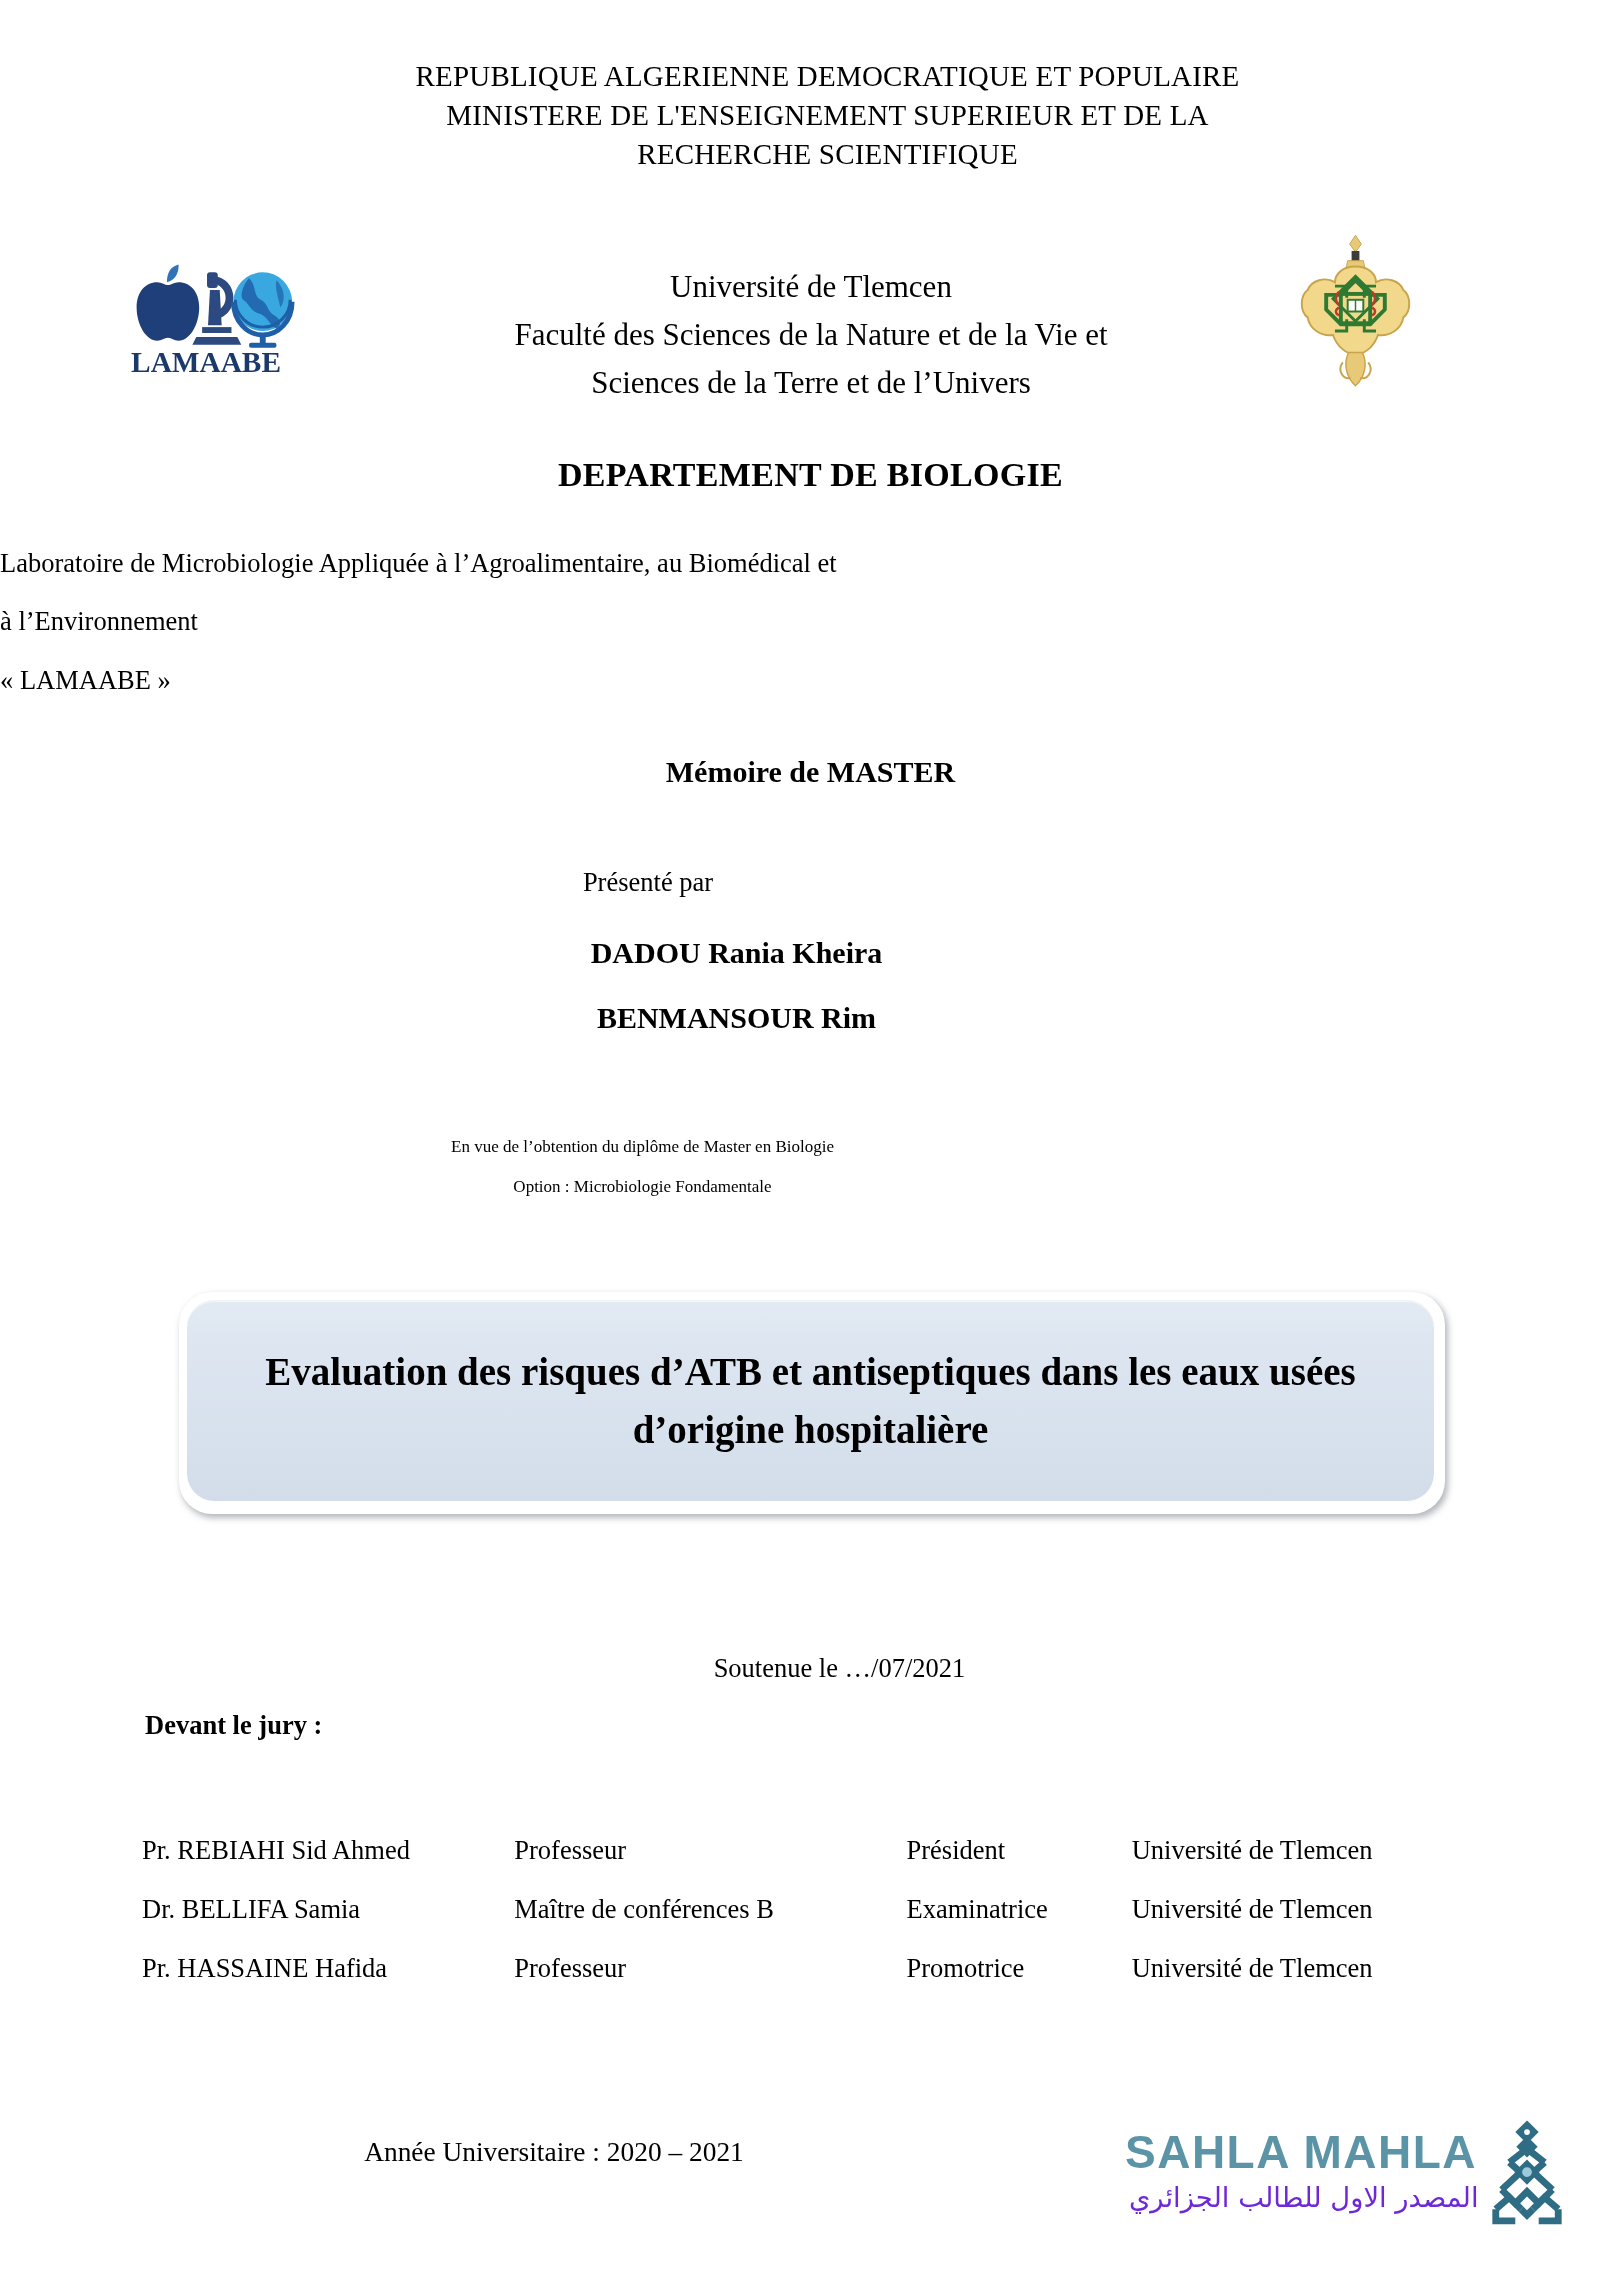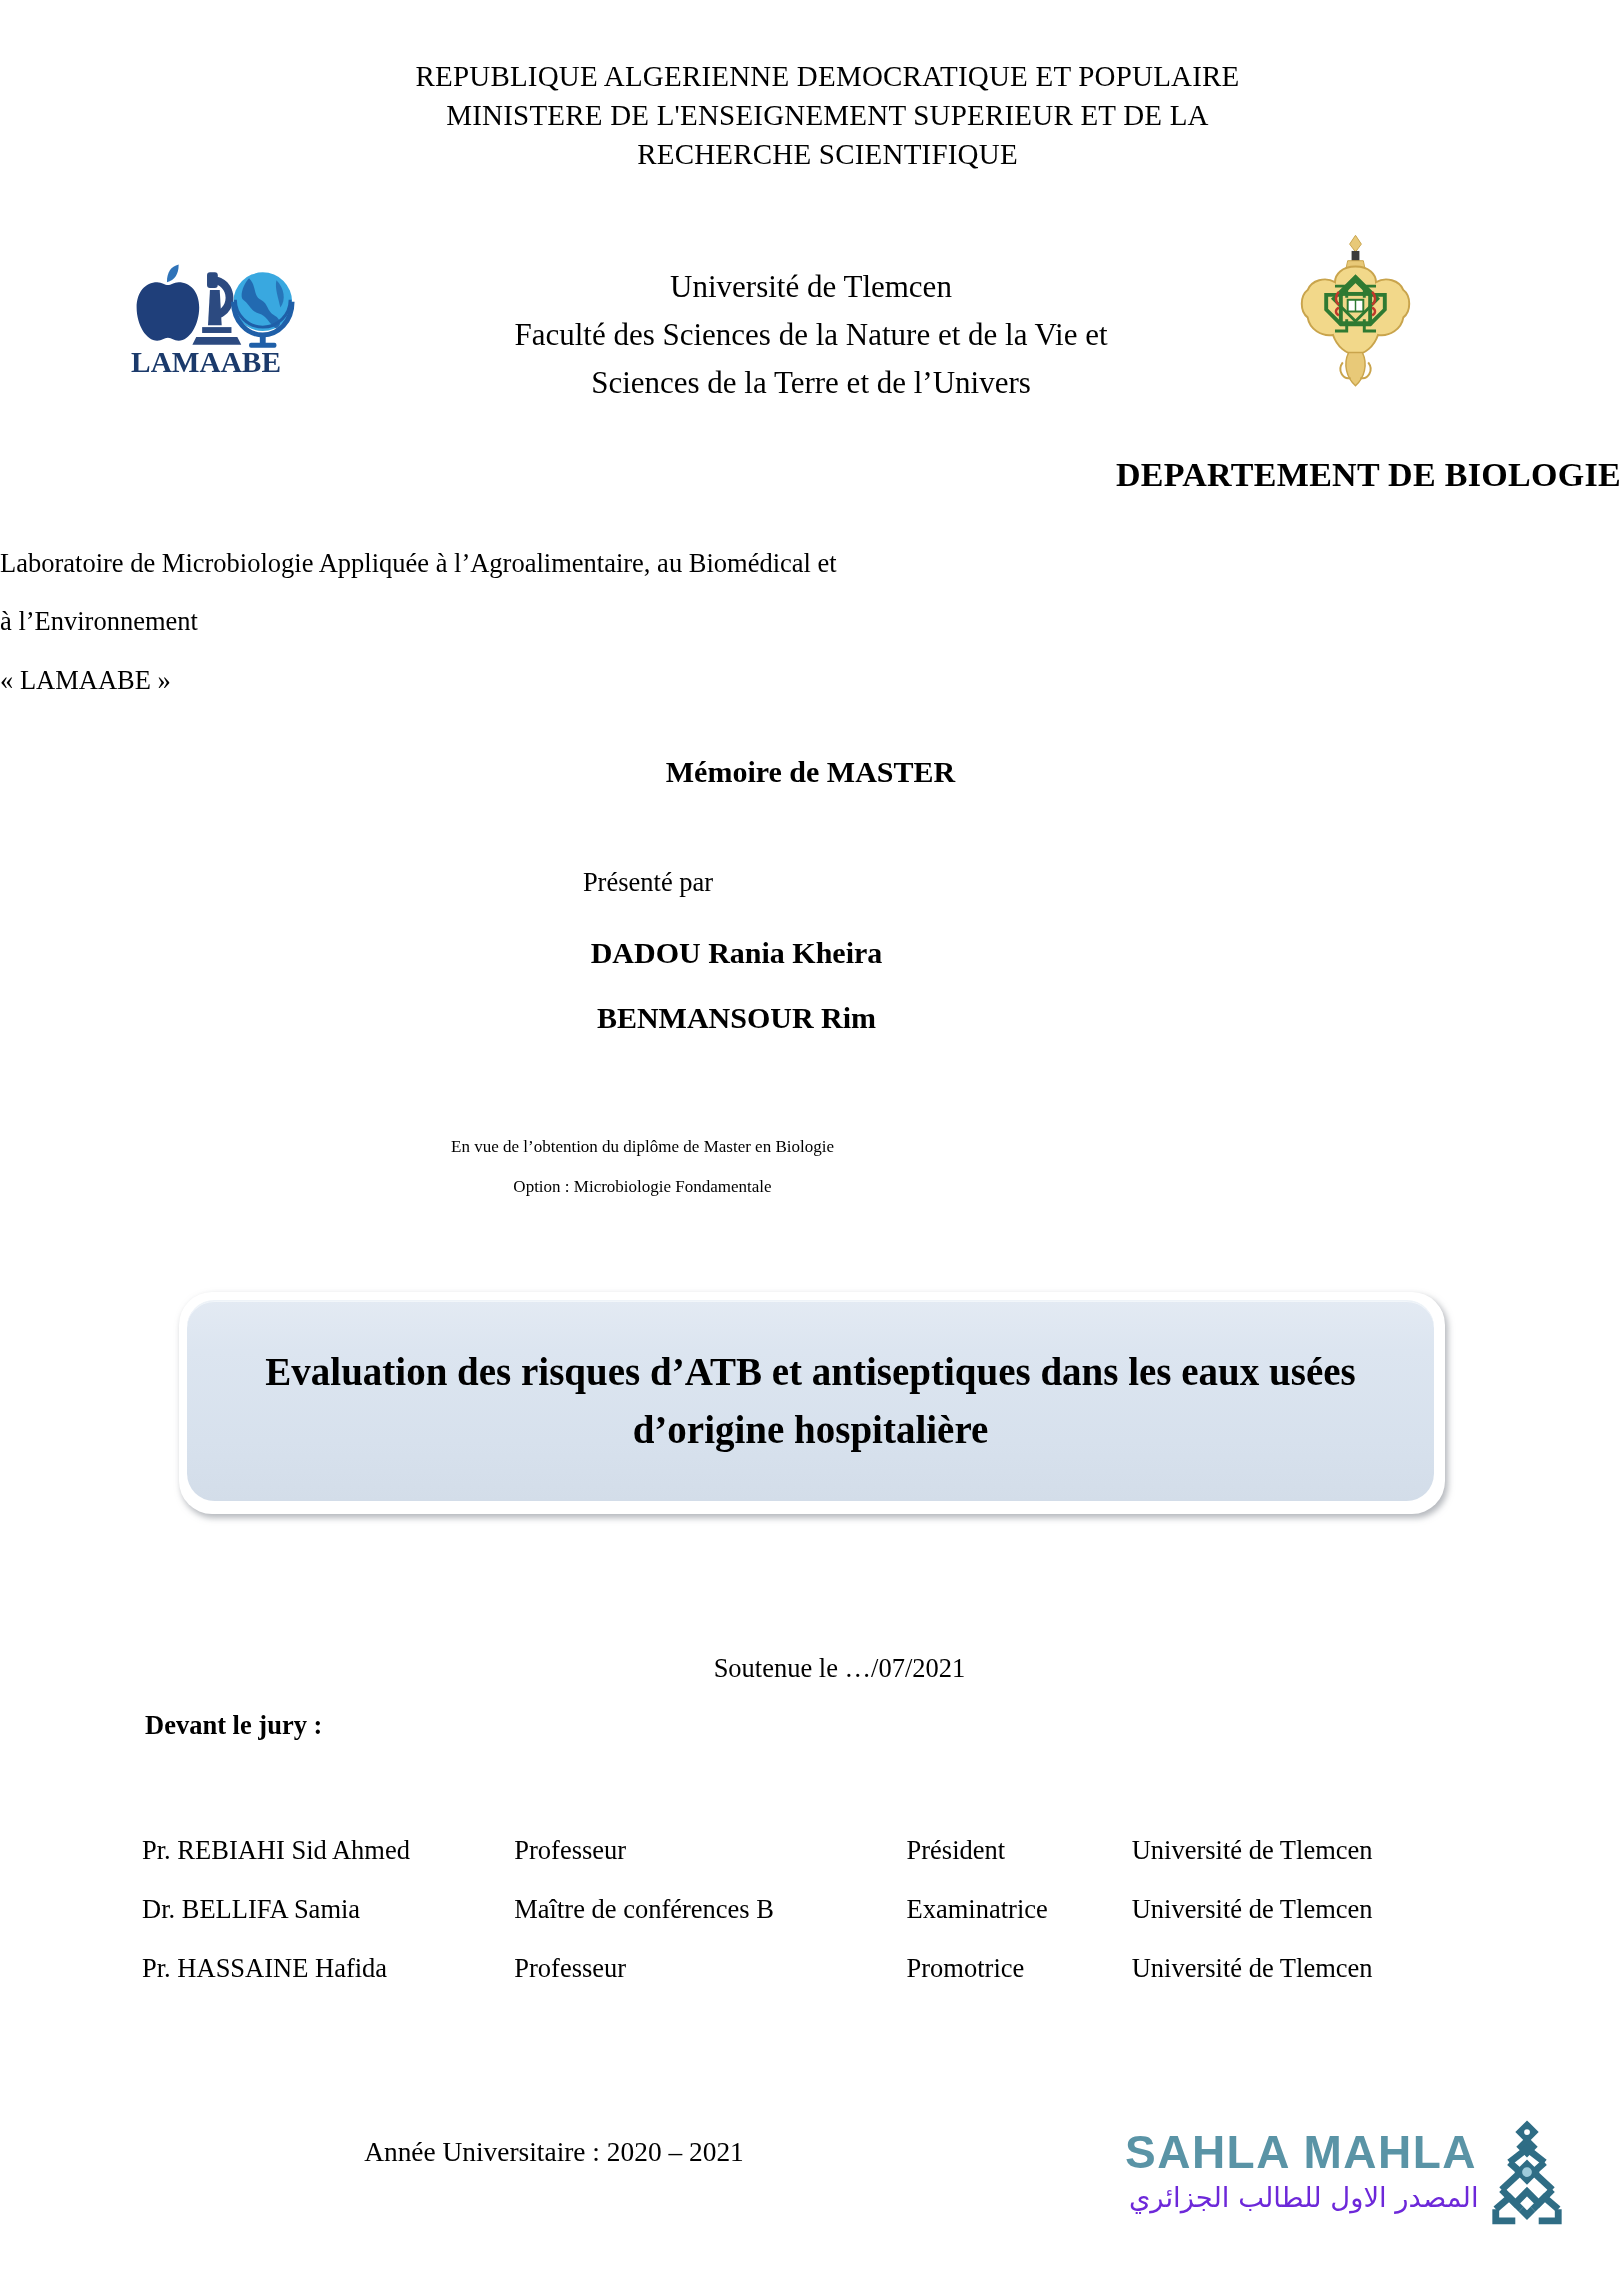--- a/index.html
+++ b/index.html
@@ -61,21 +61,21 @@
     text-align: center;
     font-size: 31px;
     line-height: 1.55;
   }
 
   .departement {
     position: absolute;
     top: 456px;
     left: 0;
     width: 1621px;
-    text-align: right;
+    text-align: center;
     font-weight: bold;
     font-size: 34px;
     letter-spacing: 0.3px;
   }
 
   .labo {
     position: absolute;
     top: 534px;
     left: 0;
     width: 1350px;

